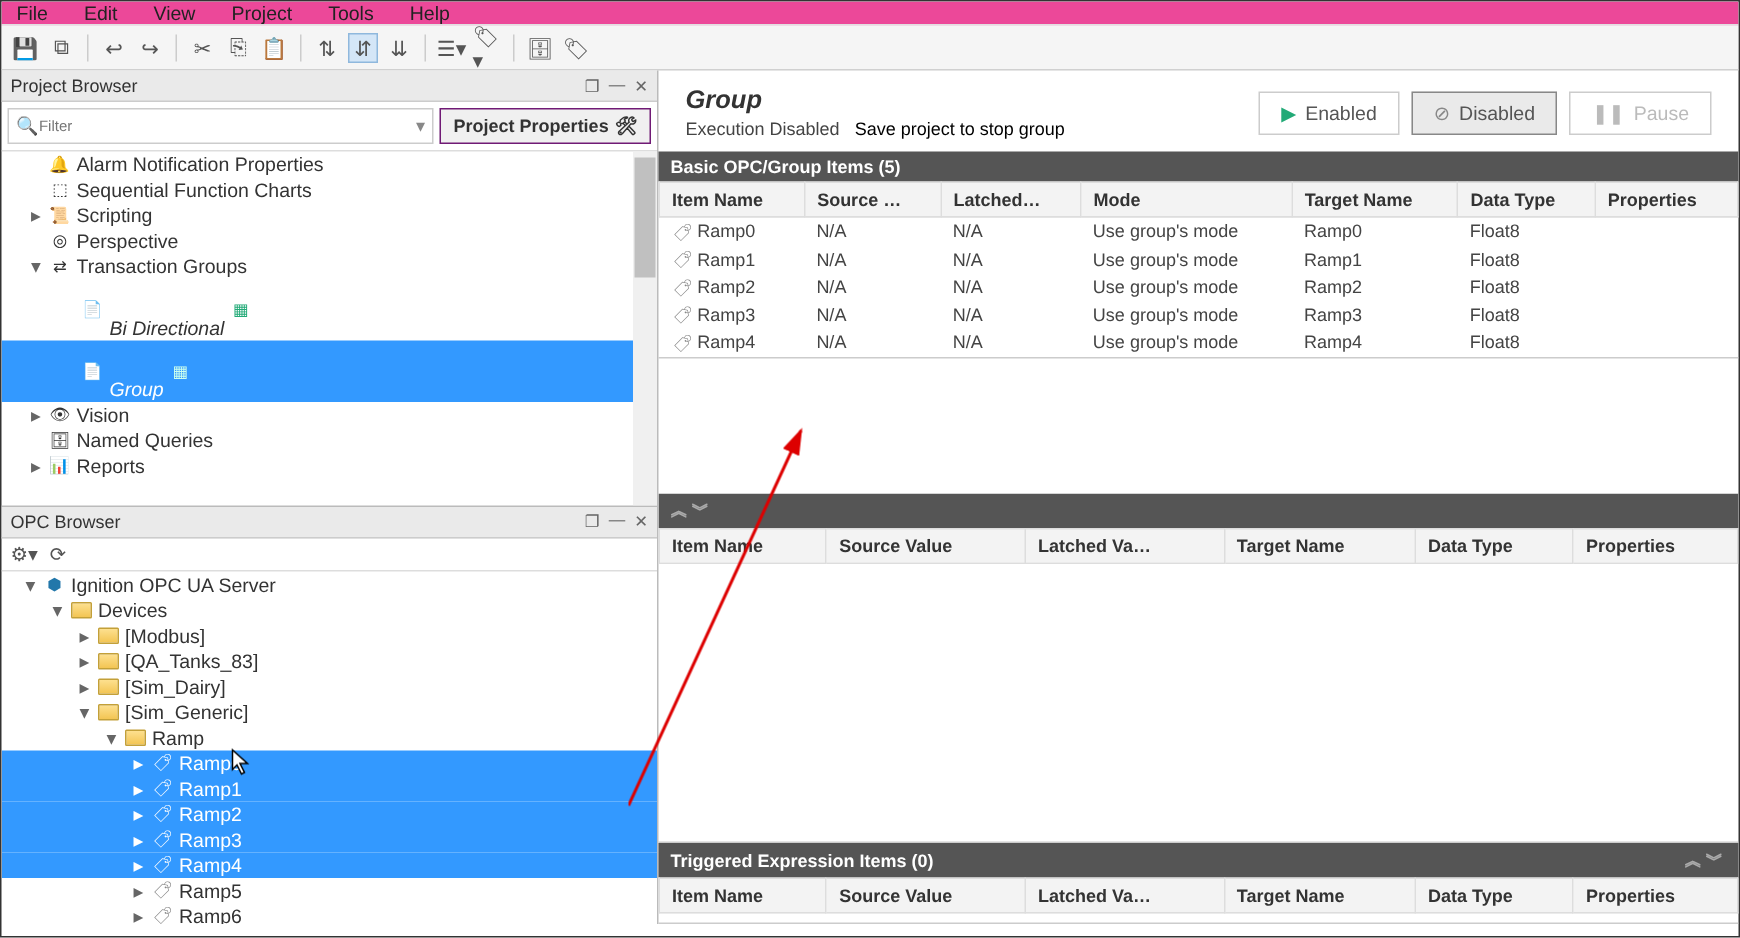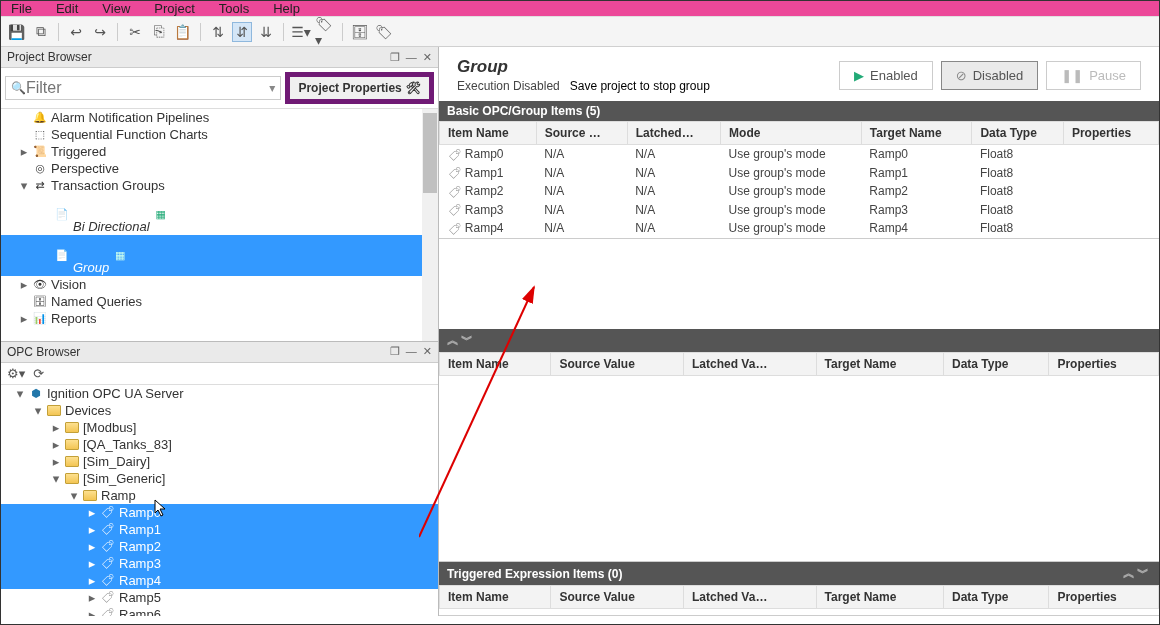--- a/index.html
+++ b/index.html
@@ -15,22 +15,22 @@
 
 .main { display: flex; height: calc(100% - 54px); }
 .left { width: 438px; border-right: 1px solid #bbb; display: flex; flex-direction: column; }
 .right { flex: 1; display: flex; flex-direction: column; position: relative; }
 
 .panel-title { display: flex; align-items: center; justify-content: space-between; background: #eaeaea; border-bottom: 1px solid #ccc; padding: 3px 6px; font-size: 12px; color: #333; }
 .panel-title .controls { display: flex; gap: 6px; color: #666; cursor: pointer; font-size: 11px; }
 
 .pb-top { display: flex; align-items: center; padding: 4px; gap: 4px; border-bottom: 1px solid #ddd; }
 .pb-filter { flex: 1; display: flex; align-items: center; border: 1px solid #ccc; padding: 3px 5px; font-size: 12px; color: #888; height: 24px; background: #fff; }
-.pb-filter input { border: none; outline: none; flex: 1; font-size: 16px; background: transparent; }
-.pp-btn { border: 5px solid #701a75; background: #f0f0f0; padding: 4px 8px; font-size: 12px; font-weight: bold; color: #333; cursor: pointer; display: flex; align-items: center; gap: 4px; text-align: center; }
+.pb-filter input { border: none; outline: none; flex: 1; font-size: 10px; background: transparent; }
+.pp-btn { border: 1px solid #701a75; background: #f0f0f0; padding: 4px 8px; font-size: 12px; font-weight: bold; color: #333; cursor: pointer; display: flex; align-items: center; gap: 4px; text-align: center; }
 
 .tree { font-size: 13px; color: #333; overflow-y: auto; flex: 1; position: relative; }
 .tree-sb { position: absolute; right: 0; top: 0; bottom: 0; width: 16px; background: #f0f0f0; }
 .tree-sb-thumb { background: #c0c0c0; width: 14px; margin-left: 1px; }
 .tree-row { display: flex; align-items: center; gap: 4px; padding: 1px 4px; white-space: nowrap; cursor: pointer; }
 .tree-row.sel { background: #3399ff; color: #fff; }
 .caret { width: 10px; display: inline-block; text-align: center; color: #666; }
 .caret.sel { color: #fff; }
 .ico { width: 14px; height: 14px; display: inline-flex; align-items: center; justify-content: center; font-size: 11px; }
 .folder-icon { background: linear-gradient(#fde08f,#f3c553); border: 1px solid #c3a038; width: 14px; height: 11px; border-radius: 1px; }
@@ -122,33 +122,33 @@
       </div>
     </div>
     <div class="tree project-tree" id="proj-tree">
       <div class="tree-sb">
           <div class="tree-sb-thumb" style="height:80px;margin-top:4px"></div>
         </div>
     <div class="tree-row">
           <span class="spacer" style="width:10px"></span>
           <span class="caret"></span>
           <span class="ico">🔔</span>
-          <span class="">Alarm Notification Pipelines</span>
+          <span class="">Alarm Notification Properties</span>
         </div>
         <div class="tree-row">
           <span class="spacer" style="width:10px"></span>
           <span class="caret"></span>
           <span class="ico">⬚</span>
           <span class="">Sequential Function Charts</span>
         </div>
         <div class="tree-row">
           <span class="spacer" style="width:10px"></span>
           <span class="caret">▸</span>
           <span class="ico">📜</span>
-          <span class="">Triggered</span>
+          <span class="">Scripting</span>
         </div>
         <div class="tree-row">
           <span class="spacer" style="width:10px"></span>
           <span class="caret"></span>
           <span class="ico">◎</span>
           <span class="">Perspective</span>
         </div>
         <div class="tree-row">
           <span class="spacer" style="width:10px"></span>
           <span class="caret">▾</span>

